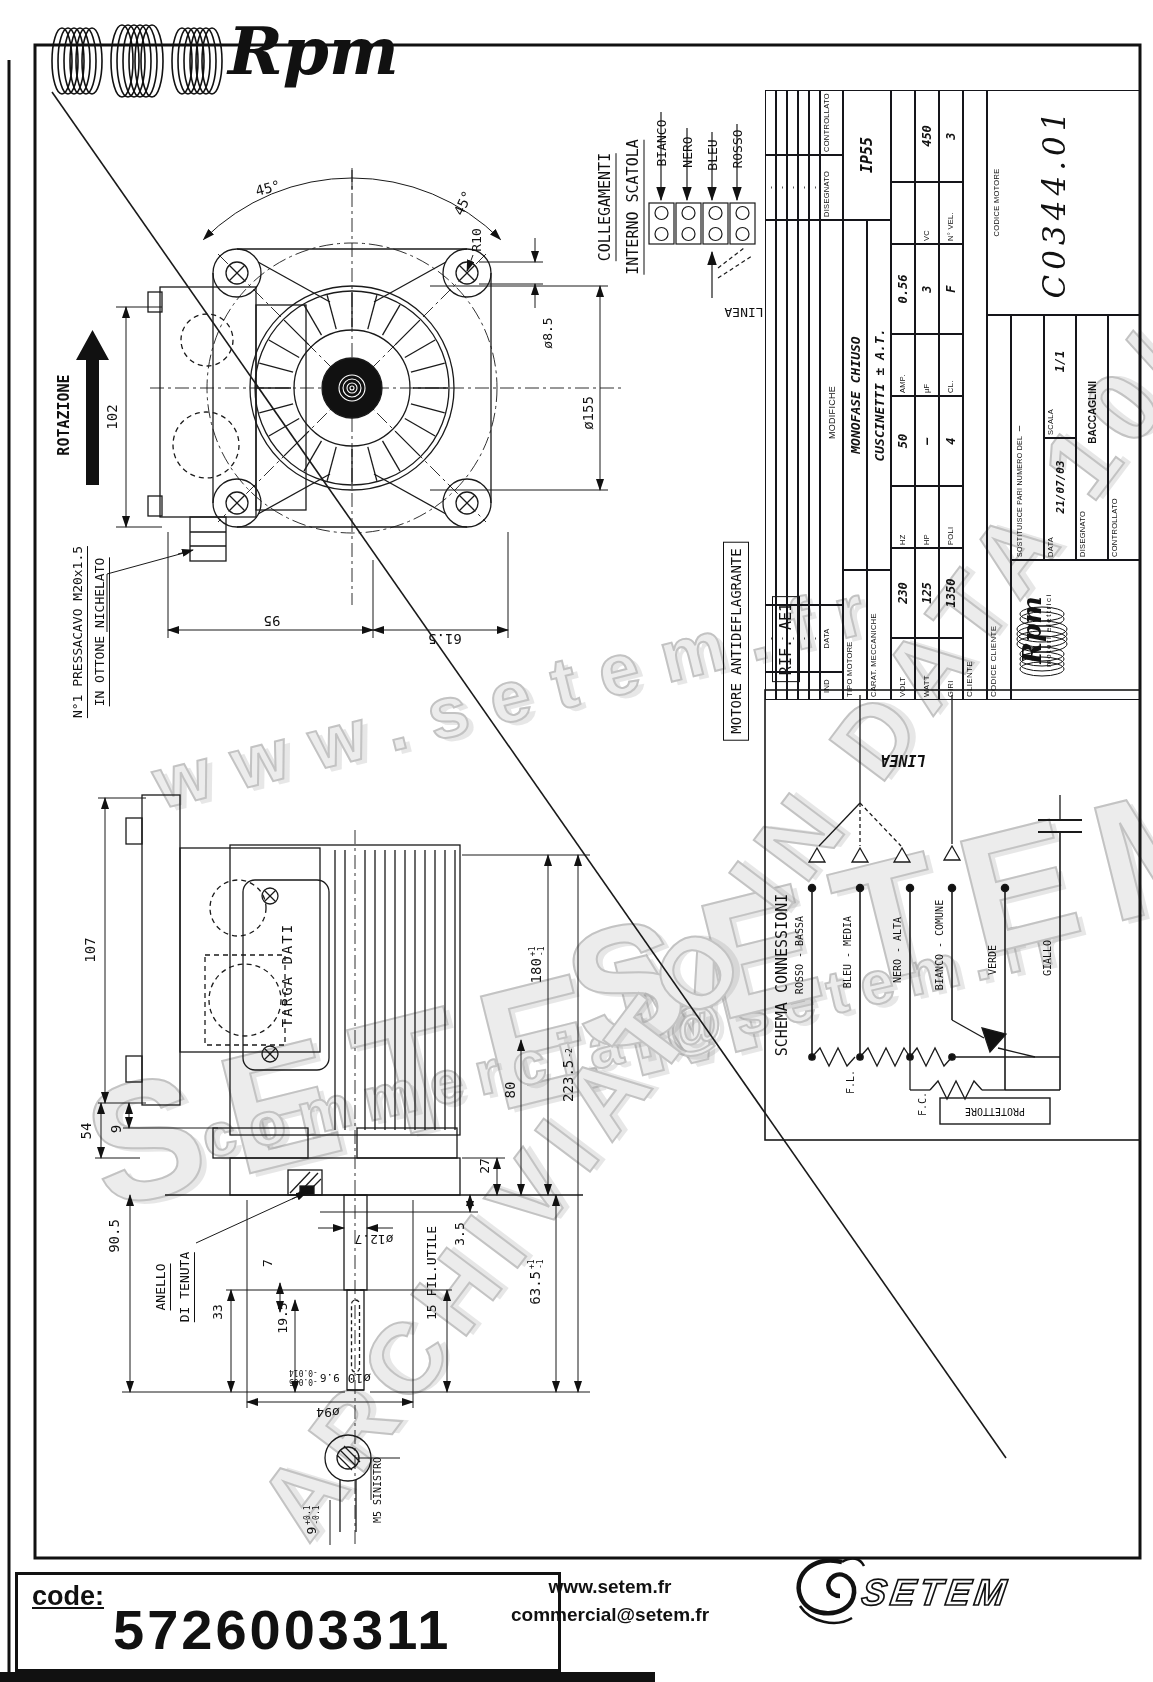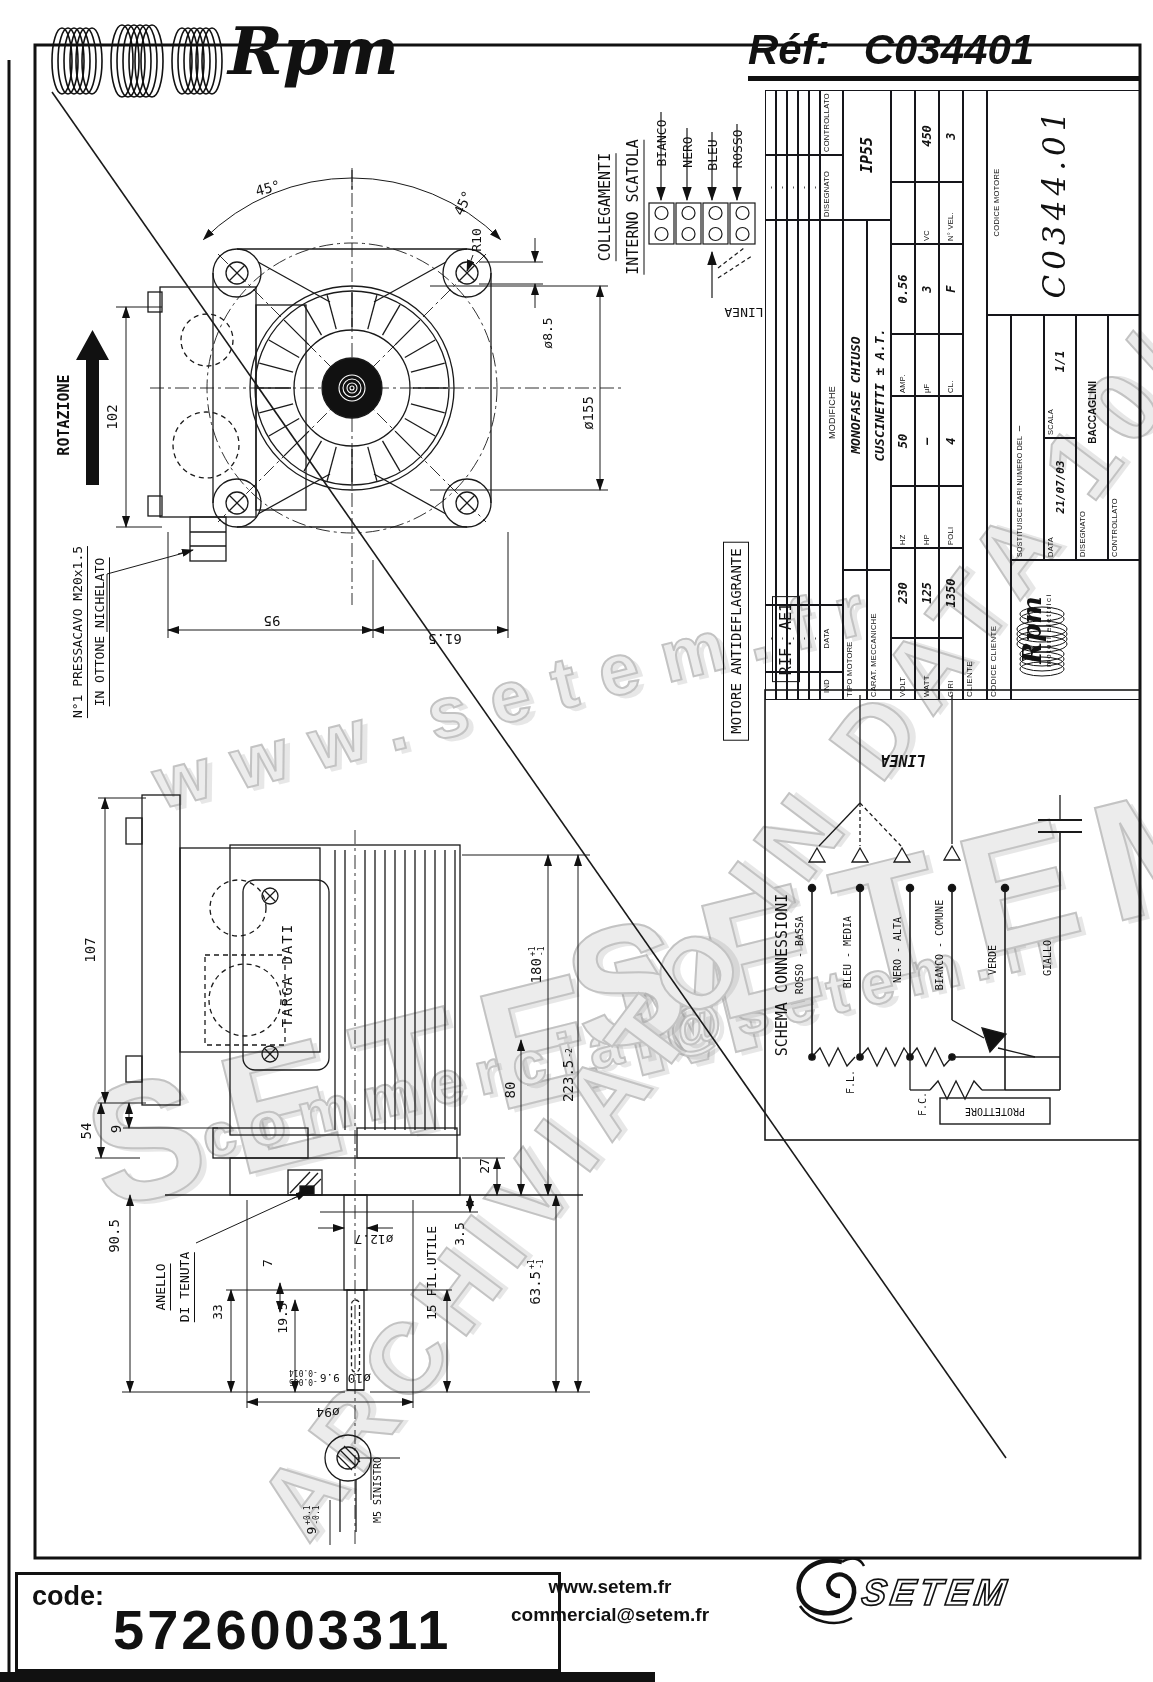--- a/index.html
+++ b/index.html
@@ -35,21 +35,21 @@
   .cpair{display:flex;align-items:stretch;}
   .dash{display:flex;align-items:center;justify-content:center;font-size:9px;}
   
   .wm{position:absolute;z-index:1;white-space:nowrap;font-family:"Liberation Sans",sans-serif;
       font-weight:bold;color:#ececec;-webkit-text-stroke:2px #c3c3c3;
       text-shadow:5px 5px 0 rgba(120,120,120,0.18);transform-origin:0 0;}
   
   .codebox{position:absolute;left:15px;top:1572px;width:540px;height:94px;border:3.5px solid #111;
            z-index:3;background:#fff;}
   .codelabel{position:absolute;left:14px;top:6px;font-family:"Liberation Sans",sans-serif;
-             font-weight:bold;font-size:27px;}
+             font-weight:bold;font-size:27px;text-decoration:underline;}
   .codeval{position:absolute;left:95px;top:22px;font-family:"Liberation Sans",sans-serif;
            font-weight:bold;font-size:56px;letter-spacing:3px;}
   .foot{position:absolute;z-index:3;font-family:"Liberation Sans",sans-serif;font-weight:bold;text-align:center;}
   .setemtxt{position:absolute;left:862px;top:1572px;z-index:3;font-family:"Liberation Sans",sans-serif;
             font-weight:bold;font-style:italic;font-size:37px;letter-spacing:4px;color:#fff;
             -webkit-text-stroke:1.7px #111;transform:skewX(-8deg);}
   .tbl-logo-rpm{font-family:"DejaVu Serif","Liberation Serif",serif;font-style:italic;font-weight:bold;font-size:26px;line-height:24px;}
   .tbl-logo-sub{font-size:8px;letter-spacing:1.5px;font-family:"Liberation Sans",sans-serif;}
 </style>
 </head>
@@ -397,24 +397,20 @@
     </g>
 
     <g stroke="#111" fill="none">
       <path d="M842,1562 C812,1554 790,1578 802,1600 C812,1618 846,1618 853,1598 C858,1582 844,1570 834,1576 C824,1582 828,1596 840,1596" stroke-width="4.5"></path>
       <path d="M842,1562 C852,1556 860,1558 864,1566" stroke-width="2.5"></path>
       <path d="M800,1606 C810,1622 836,1628 852,1618" stroke-width="2.5"></path>
     </g>
   </svg>
 
   <div class="brand">Rpm</div>
-  <div class="ref">
-    <span>Réf:</span>
-    <span>C034401</span>
-  </div>
 
   <div class="lbl r90 big" style="left:64px;top:415px;font-weight:bold;">ROTAZIONE</div>
   <div class="lbl r90" style="left:112px;top:417px;font-size:14px;">102</div>
   <div class="lbl" style="left:268px;top:188px;transform:translate(-50%,-50%) rotate(-15deg);font-size:14px;">45°</div>
   <div class="lbl" style="left:463px;top:203px;transform:translate(-50%,-50%) rotate(-65deg);font-size:14px;">45°</div>
   <div class="lbl r90" style="left:476px;top:240px;">R10</div>
   <div class="lbl r90" style="left:547px;top:333px;">ø8.5</div>
   <div class="lbl r90" style="left:588px;top:413px;font-size:14px;">ø155</div>
   <div class="lbl r180" style="left:272px;top:621px;font-size:14px;">95</div>
   <div class="lbl r180" style="left:445px;top:639px;font-size:14px;">61.5</div>

